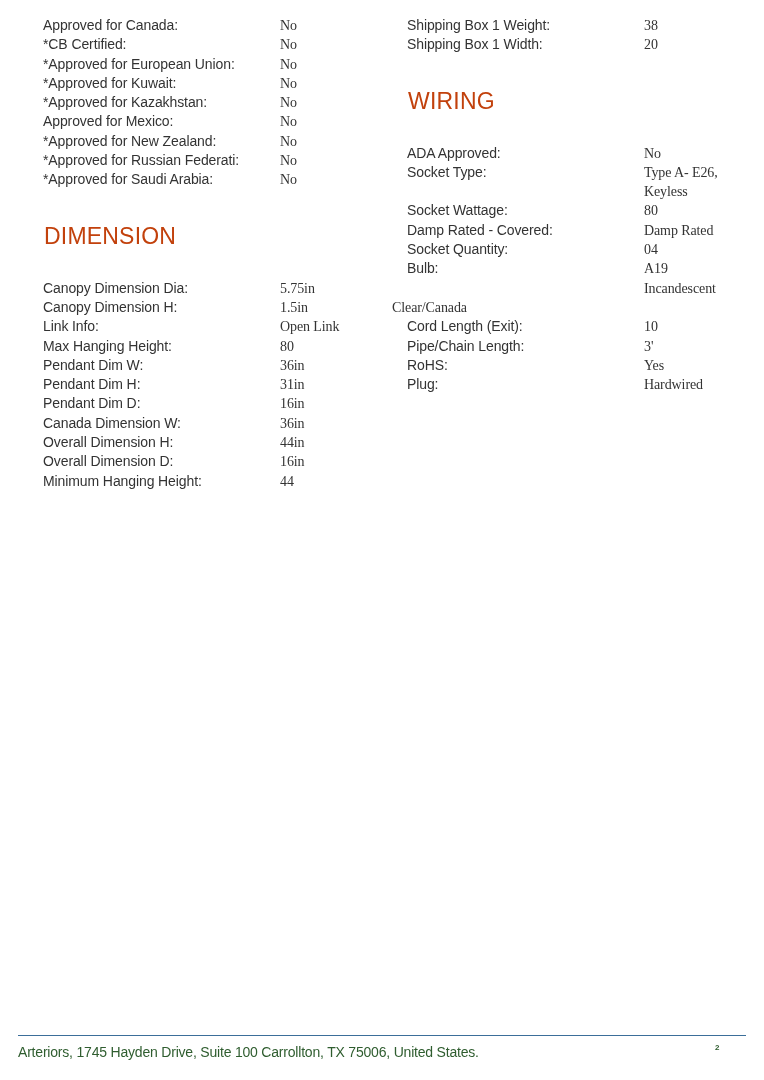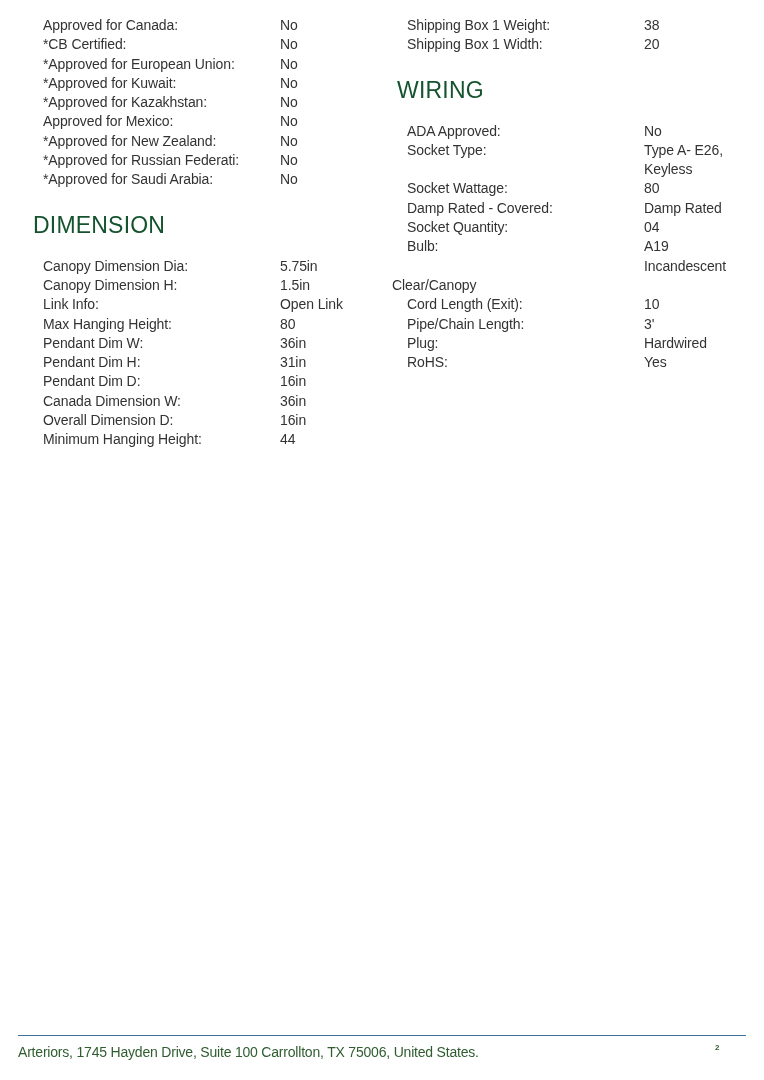--- a/index.html
+++ b/index.html
@@ -23,26 +23,26 @@
     .col-right { left: 392px; width: 360px; }
     .row {
       display: flex;
       font-size: 14px;
       line-height: 19.3px;
       letter-spacing: -0.1px;
     }
     .row .label { flex: 0 0 auto; margin-left: 15px; }
     .col-left .row .label { width: 237px; }
     .col-right .row .label { width: 237px; }
-    .row .value { flex: 1 1 auto; }
+    .row .value { flex: 1 1 auto; font-family: Liberation Serif, serif; }
     .section-title {
       font-size: 23px;
       font-weight: normal;
-      color: #14532d;
-      margin: 5px;
+      color: #c2410c;
+      margin: 16px;
       line-height: 28px;
       letter-spacing: 0.2px;
     }
     .section-gap-before { height: 16px; }
     .section-gap-after { height: 13px; }
     .footer-line {
       position: absolute;
       left: 18px;
       top: 1035px;
       width: 728px;
@@ -142,20 +142,24 @@
     </div>
     <div class="row">
       <span class="label">Pendant Dim D:</span>
       <span class="value">16in</span>
     </div>
     <div class="row">
       <span class="label">Canada Dimension W:</span>
       <span class="value">36in</span>
     </div>
     <div class="row">
+      <span class="label">Overall Dimension H:</span>
+      <span class="value">44in</span>
+    </div>
+    <div class="row">
       <span class="label">Overall Dimension D:</span>
       <span class="value">16in</span>
     </div>
     <div class="row">
       <span class="label">Minimum Hanging Height:</span>
       <span class="value">44</span>
     </div>
   </div>
 </div>
 
@@ -200,36 +204,36 @@
       <span class="value">04</span>
     </div>
     <div class="row">
       <span class="label">Bulb:</span>
       <span class="value">
         <span style="display:block">A19</span>
         <span style="display:block">Incandescent</span>
       </span>
     </div>
     <div class="row">
-      <span class="value">Clear/Canopy</span>
+      <span class="value">Clear/Canada</span>
     </div>
     <div class="row">
       <span class="label">Cord Length (Exit):</span>
       <span class="value">10</span>
     </div>
     <div class="row">
       <span class="label">Pipe/Chain Length:</span>
       <span class="value">3'</span>
     </div>
     <div class="row">
+      <span class="label">RoHS:</span>
+      <span class="value">Yes</span>
+    </div>
+    <div class="row">
       <span class="label">Plug:</span>
       <span class="value">Hardwired</span>
-    </div>
-    <div class="row">
-      <span class="label">RoHS:</span>
-      <span class="value">Yes</span>
     </div>
   </div>
 </div>
 
 <div class="footer-line"></div>
 <div class="footer-text">Arteriors, 1745 Hayden Drive, Suite 100 Carrollton, TX 75006, United States.</div>
 <div class="footer-page">2</div>
 
 </body></html>

